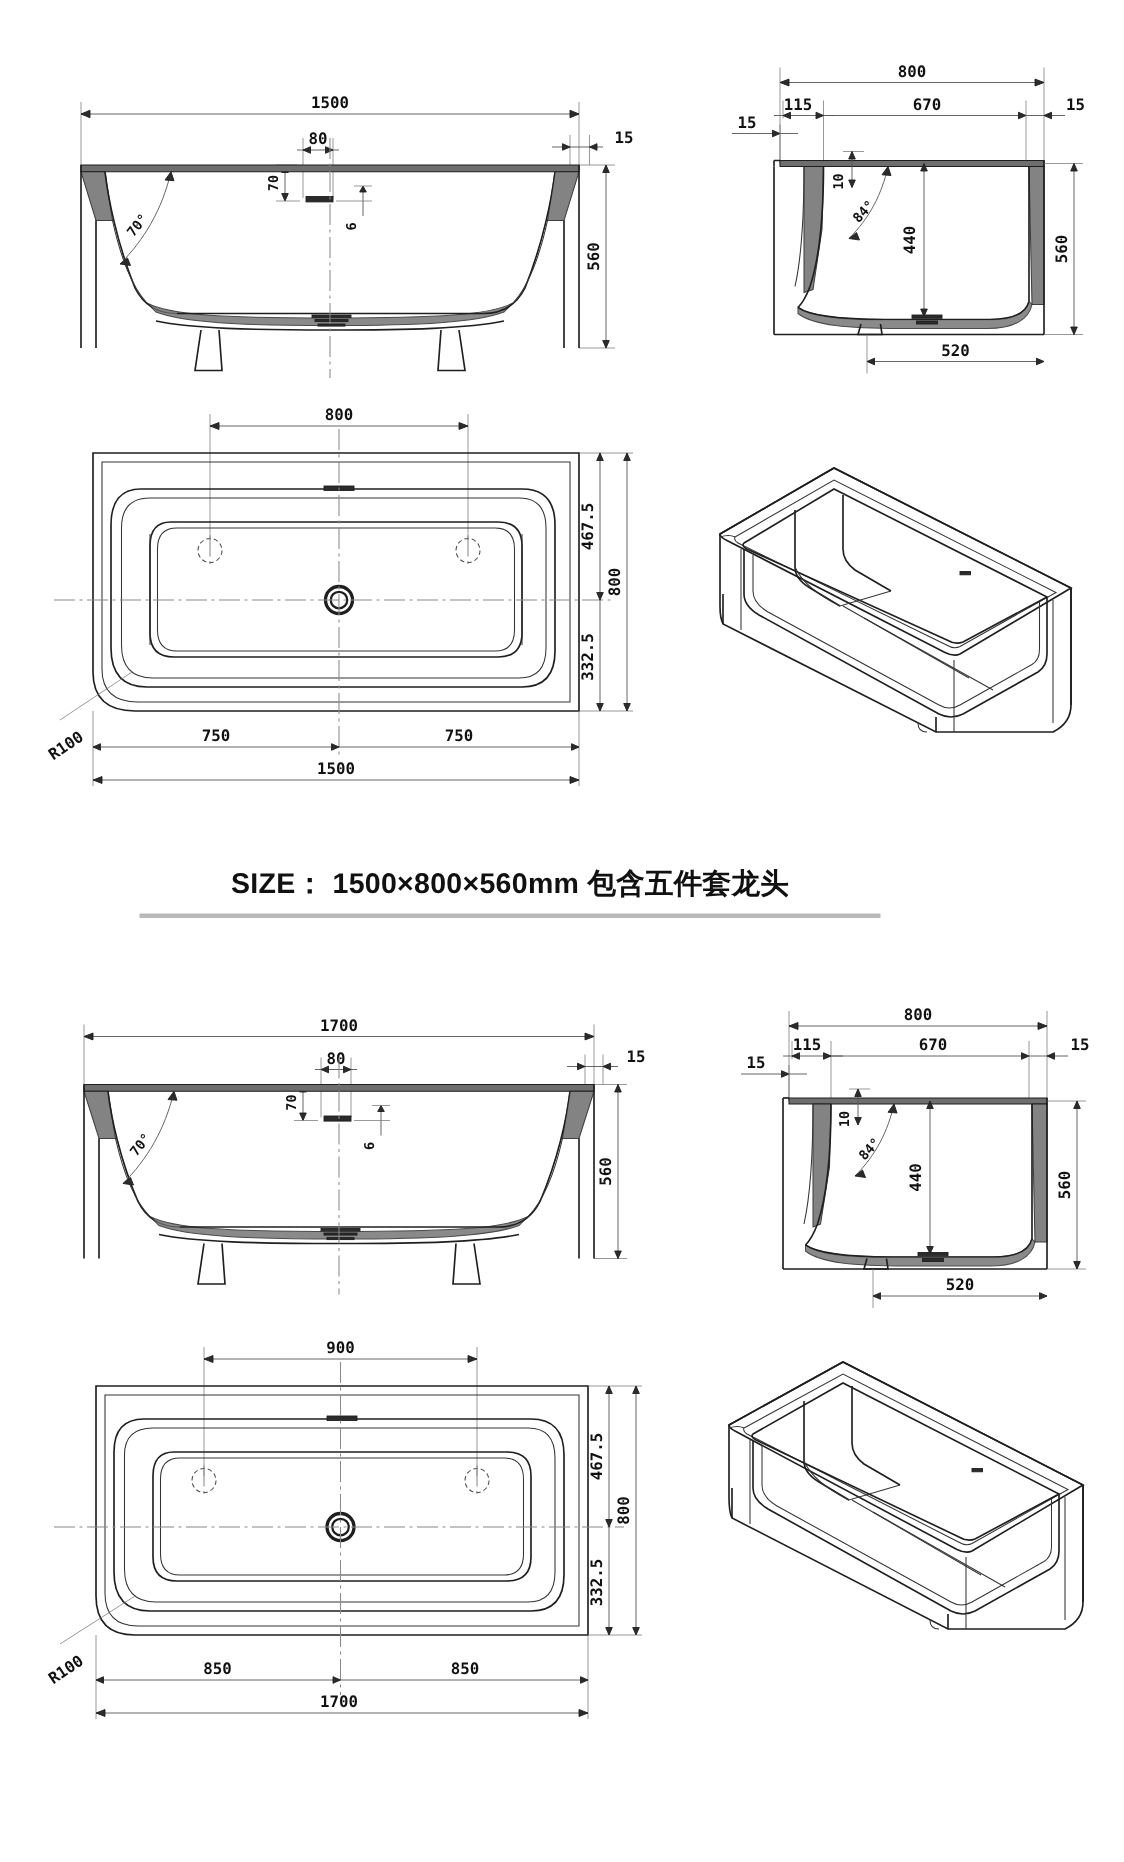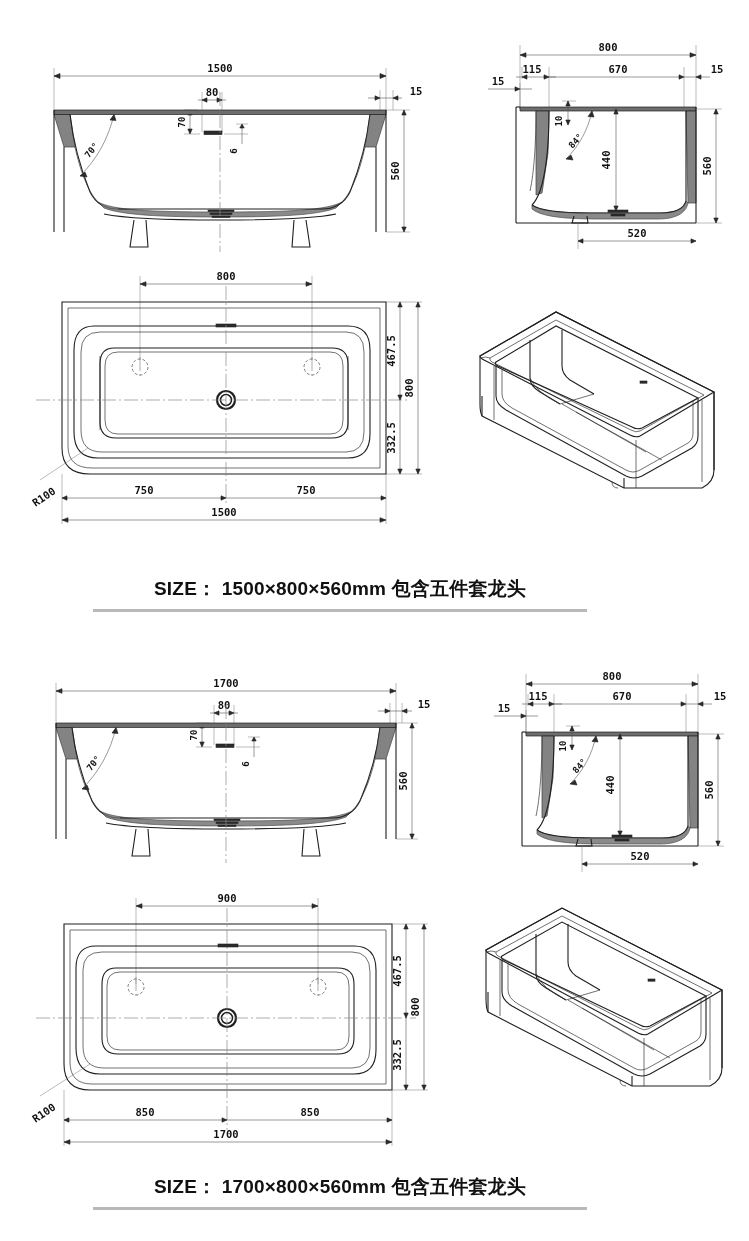--- a/index.html
+++ b/index.html
@@ -603,19 +603,15 @@
         <path class="ln" d="M166,184 L166,174"></path>
         <path class="ln-thin" d="M178,136 L178,184"></path>
         <path class="ln-thin" d="M154,178 Q154,184 160,184"></path>
         <path class="ln-thin" d="M20,50 Q26,48 30,50"></path>
         <path class="ln" d="M256,88 L256,166"></path>
         <path class="ln-thin" d="M244,96 L244,178"></path>
         <rect class="fill-dark" x="182" y="77" width="7" height="2.2"></rect>
       </svg>
     </div>
 
-    <div class="caption-wrap" style="top:582px;">
-      <div class="caption-text">SIZE： 1700×800×560mm 包含五件套龙头</div>
-      <div class="caption-rule"></div>
-    </div>
   </div>
 
 </div>
 
 </body></html>

